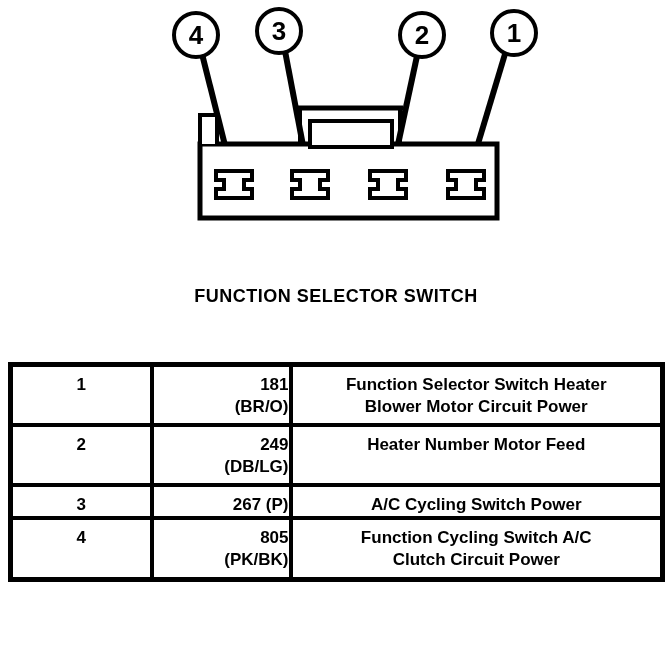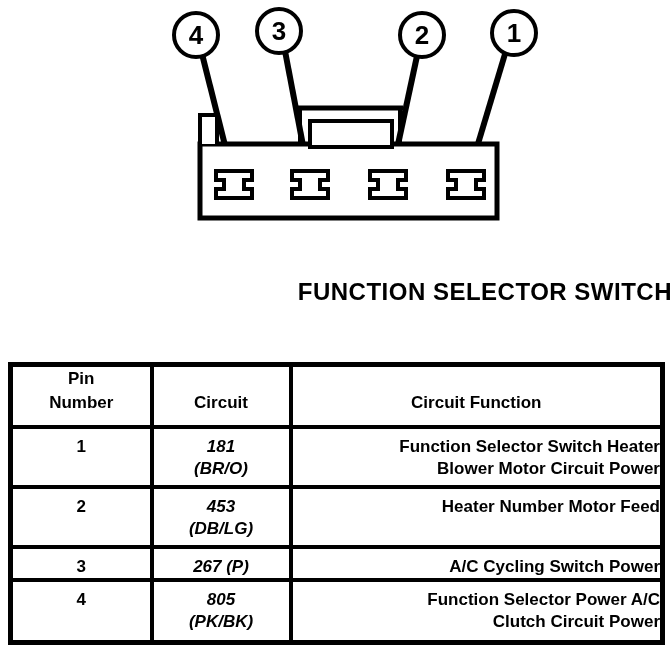--- a/index.html
+++ b/index.html
@@ -4,43 +4,43 @@
 <style>
   html,body{margin:0;padding:0;}
   body{
     width:672px;height:650px;position:relative;
     background:#ffffff;color:#000000;
     font-family:"Liberation Sans", sans-serif;
     -webkit-font-smoothing:none;
   }
   .diagram-svg{position:absolute;top:0;left:0;}
   .caption{
-    position:absolute;top:278px;left:0;width:672px;
-    text-align:right;font-size:24px;font-weight:bold;letter-spacing:0.5px;
+    position:absolute;top:286px;left:0;width:672px;
+    text-align:center;font-size:18px;font-weight:bold;letter-spacing:0.5px;
   }
   table.pinout{
     position:absolute;top:362px;left:8px;width:652px;
     border-collapse:collapse;table-layout:fixed;
     border:5px solid #000;
   }
   table.pinout td,table.pinout th{
     border:4px solid #000;
     font-size:17px;font-weight:bold;color:#000;
     padding:0;
   }
   table.pinout th{
     vertical-align:bottom;padding-bottom:10px;text-align:center;
     white-space:pre-line;line-height:24px;
   }
   table.pinout td{
     vertical-align:top;padding-top:7px;line-height:22px;
   }
   td.c-pin{text-align:center;}
-  td.c-circuit{text-align:center;white-space:pre-line;font-style:italic;}
-  td.c-func{text-align:right;padding-left:10px;padding-right:6px;white-space:pre-line;}
+  td.c-circuit{text-align:right;white-space:pre-line;}
+  td.c-func{text-align:center;padding-left:10px;padding-right:6px;white-space:pre-line;}
   tr.hdr{height:62px;}
   tr.r-tall{height:60px;}
   tr.r-short{height:33px;}
   tr.r-last{height:62px;}
   .callout-num{font-size:26px;font-weight:bold;}
 </style>
 </head>
 <body>
 
 <svg class="diagram-svg" width="672" height="245" viewBox="0 0 672 245">
@@ -86,45 +86,39 @@
 
 <div class="caption">FUNCTION SELECTOR SWITCH</div>
 
 <table class="pinout">
   <colgroup>
     <col style="width:141px">
     <col style="width:139px">
     <col style="width:372px">
   </colgroup>
   <tbody>
-      <tr class="hdr">
-    <th>Pin
-Number</th>
-    <th>Circuit</th>
-    <th>Circuit Function</th>
-  </tr>
   <tr class="r-tall">
     <td class="c-pin">1</td>
     <td class="c-circuit">181
 (BR/O)</td>
     <td class="c-func">Function Selector Switch Heater
 Blower Motor Circuit Power</td>
   </tr>
   <tr class="r-tall">
     <td class="c-pin">2</td>
-    <td class="c-circuit">453
+    <td class="c-circuit">249
 (DB/LG)</td>
     <td class="c-func">Heater Number Motor Feed</td>
   </tr>
   <tr class="r-short">
     <td class="c-pin">3</td>
     <td class="c-circuit">267 (P)</td>
     <td class="c-func">A/C Cycling Switch Power</td>
   </tr>
   <tr class="r-last">
     <td class="c-pin">4</td>
     <td class="c-circuit">805
 (PK/BK)</td>
-    <td class="c-func">Function Selector Power A/C
+    <td class="c-func">Function Cycling Switch A/C
 Clutch Circuit Power</td>
   </tr>
 </tbody>
   </table>
 
 </body></html>

